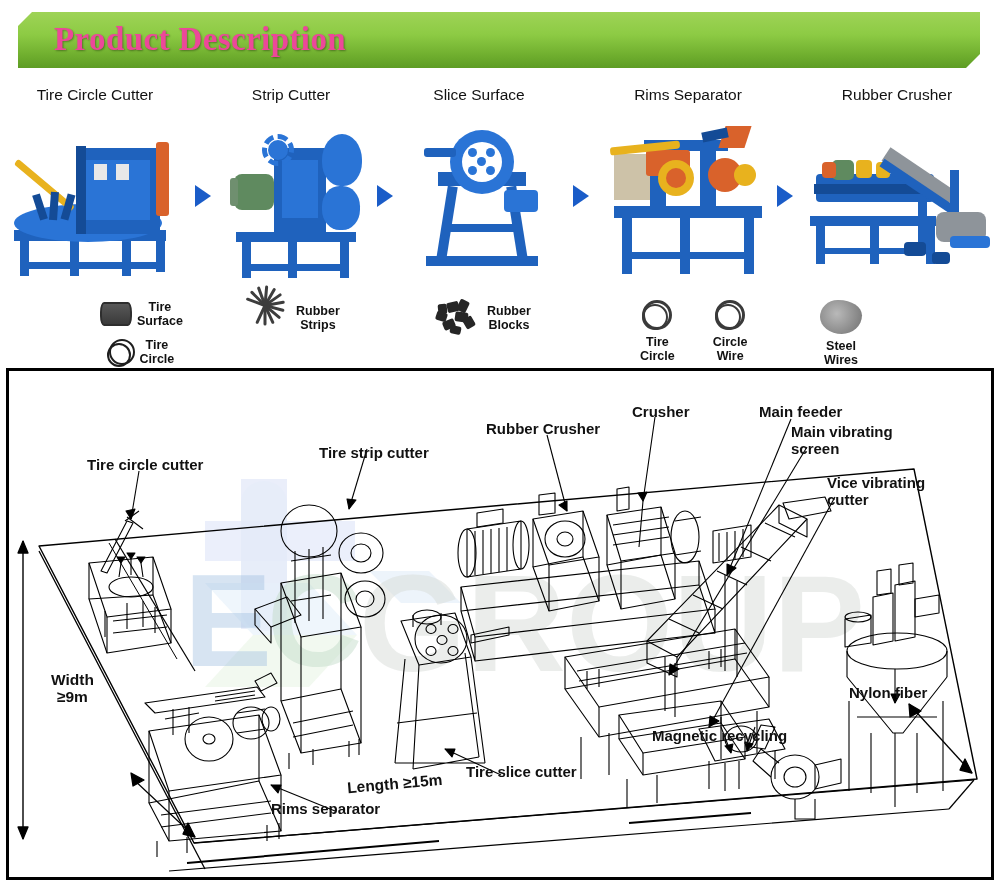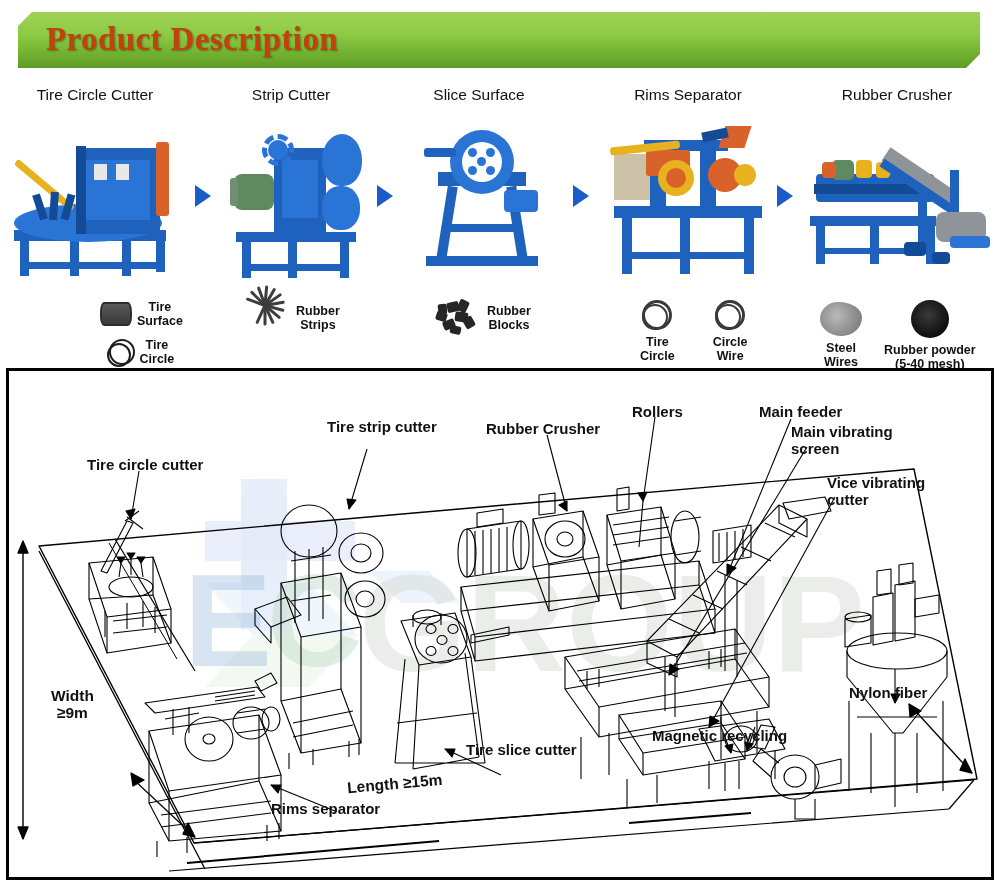--- a/index.html
+++ b/index.html
@@ -15,23 +15,23 @@
   #banner-wrap{
     position:absolute;left:18px;top:12px;width:962px;height:56px;
   }
   #banner{
     position:absolute;inset:0;
     background:linear-gradient(to bottom,#9ed356 0%,#8dcb44 40%,#6fae2e 78%,#5d9c24 100%);
     box-shadow:3px 4px 6px rgba(0,0,0,0.30);
     clip-path:polygon(14px 0, 100% 0, 100% 42px, 948px 100%, 0 100%, 0 14px);
   }
   #banner-title{
-    position:absolute;left:28px;top:50%;transform:translateY(-52%);
+    position:absolute;left:36px;top:50%;transform:translateY(-52%);
     font-family:"Liberation Serif", serif;
-    font-size:33px;font-weight:bold;color:#c2410c;
+    font-size:33px;font-weight:bold;color:#ec4899;
     letter-spacing:.4px;
     text-shadow:1px 1px 2px rgba(0,0,0,.35);
     white-space:nowrap;
   }
 
   
   #machine-label-row{
     position:absolute;left:0;top:86px;width:1000px;height:24px;
   }
   .machine-label{
@@ -341,25 +341,20 @@
 Wire</div>
     </div>
   </div>
 
   <div class="mat-group" style="left:820px;gap:22px;">
     <div class="mat-col" style="align-items:center;">
       <div class="ic-steel"></div>
       <div class="mat-txt">Steel
 Wires</div>
     </div>
-    <div class="mat-col" style="align-items:center;">
-      <div class="ic-powder"></div>
-      <div class="mat-txt">Rubber powder
-(5-40 mesh)</div>
-    </div>
   </div>
 
 </div>
 
 <div id="diagram-panel">
 
 
   <svg id="wm" viewBox="0 0 982 506">
     <g opacity="0.30">
       <rect x="232" y="108" width="46" height="150" fill="#b9c6ee"></rect>
@@ -591,30 +586,30 @@
         <path d="M492 404 L436 378"></path>
         <path d="M436 378 l10 0 l-3 8 z" fill="#000"></path>
 
         <path d="M326 440 L262 414"></path>
         <path d="M262 414 l10 0 l-3 8 z" fill="#000"></path>
       </g>
     </g>
   </svg>
 
   <div class="dlabel" style="left:78px;top:86px;">Tire circle cutter</div>
-  <div class="dlabel" style="left:310px;top:48px;margin-left:8px;">Tire strip cutter</div>
+  <div class="dlabel" style="left:310px;top:74px;">Tire strip cutter</div>
   <div class="dlabel" style="left:477px;top:50px;">Rubber Crusher</div>
-  <div class="dlabel" style="left:623px;top:33px;">Rollers</div>
+  <div class="dlabel" style="left:623px;top:33px;">Crusher</div>
   <div class="dlabel" style="left:750px;top:33px;">Main feeder</div>
   <div class="dlabel" style="left:782px;top:53px;">Main vibrating
    screen</div>
   <div class="dlabel" style="left:818px;top:104px;">Vice vibrating
   cutter</div>
   <div class="dlabel" style="left:840px;top:314px;">Nylon fiber</div>
   <div class="dlabel" style="left:643px;top:357px;">Magnetic recycling</div>
-  <div class="dlabel" style="left:457px;top:371px;">Tire slice cutter</div>
+  <div class="dlabel" style="left:457px;top:393px;">Tire slice cutter</div>
   <div class="dlabel" style="left:262px;top:430px;">Rims separator</div>
 
-  <div class="dim-label" style="left:42px;top:316px;">Width
+  <div class="dim-label" style="left:42px;top:300px;">Width
 ≥9m</div>
   <div class="dim-label" style="left:338px;top:404px;transform:rotate(-5deg);">Length ≥15m</div>
 
 </div>
 
 </body></html>

